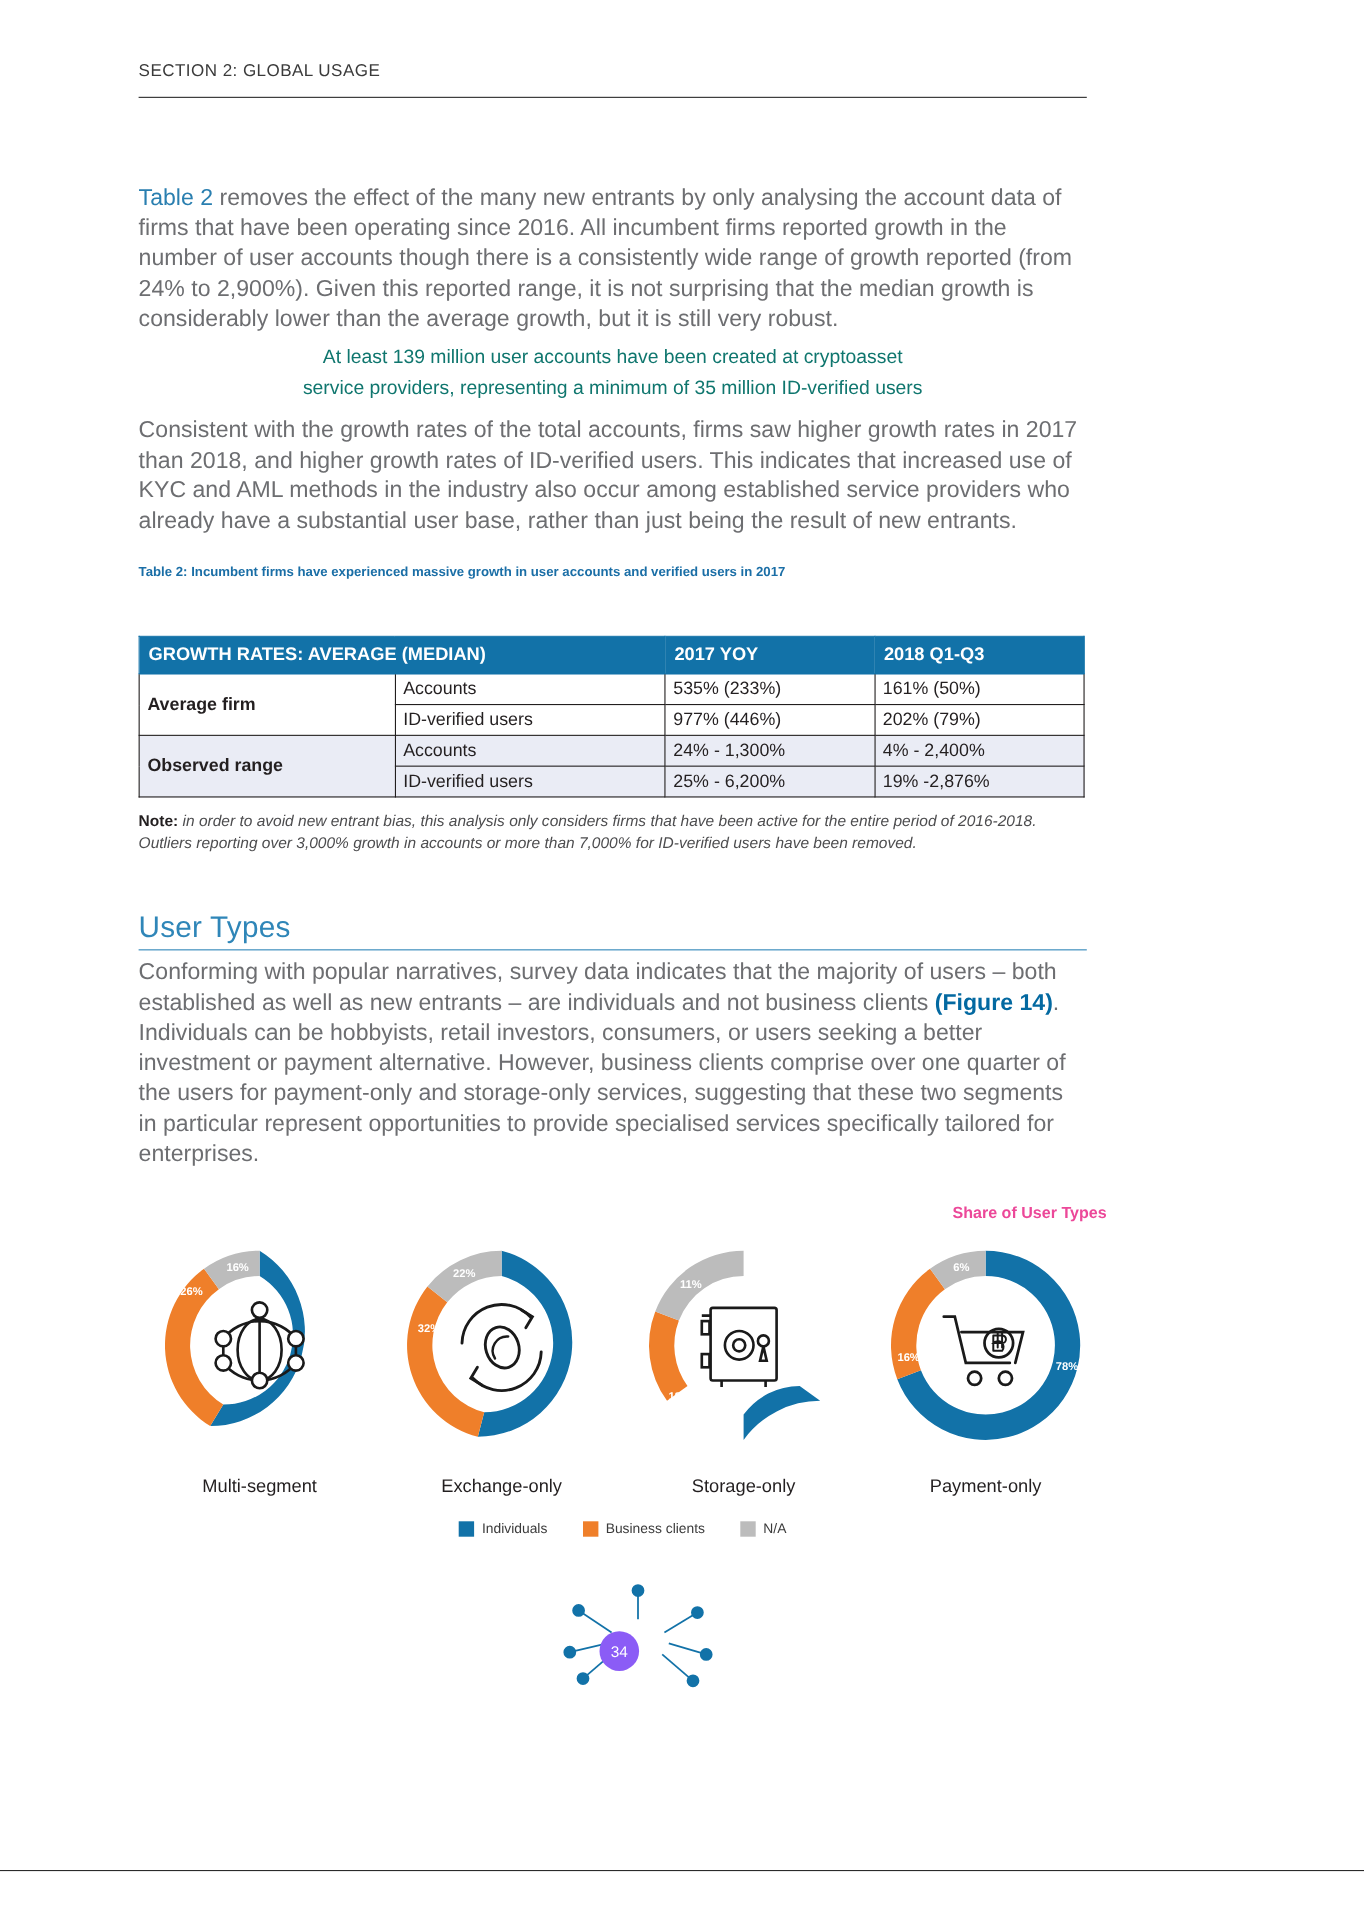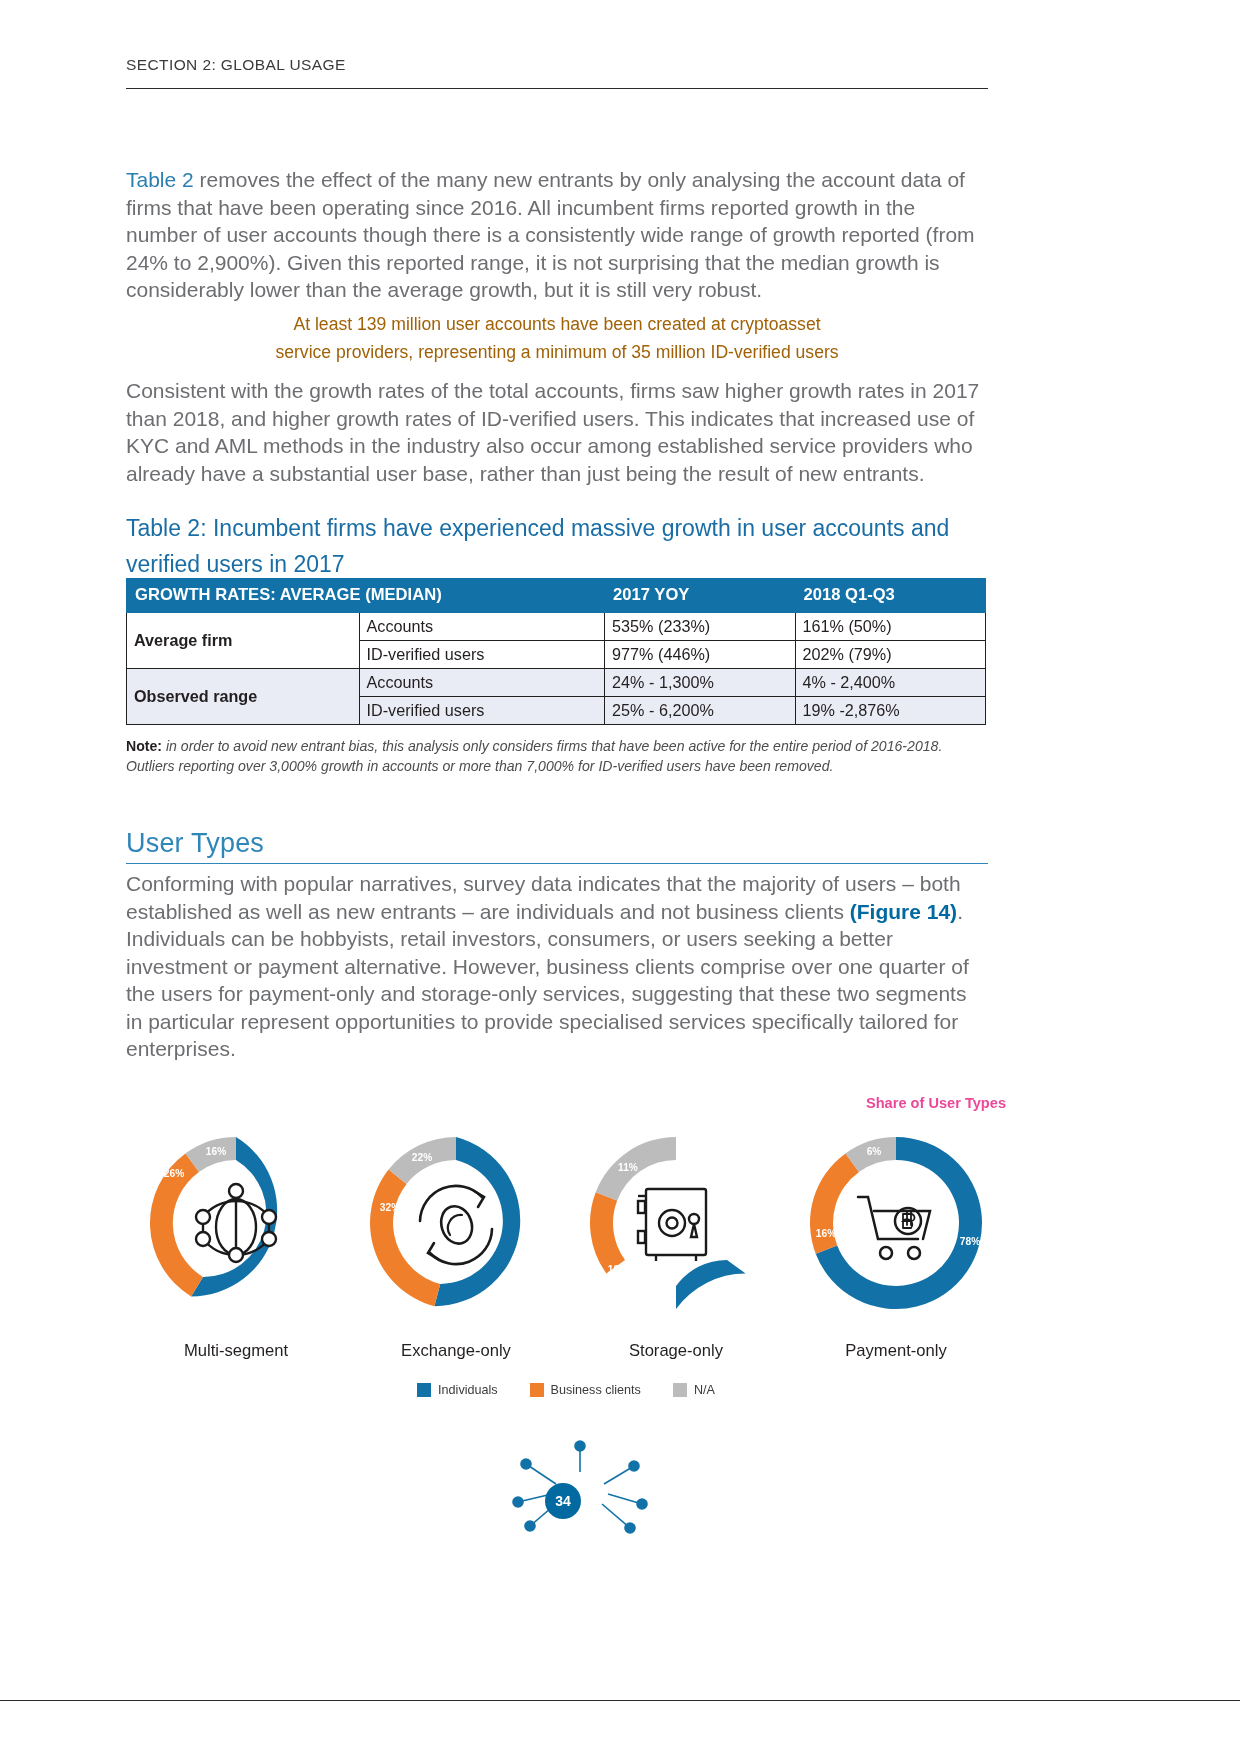--- a/index.html
+++ b/index.html
@@ -29,27 +29,27 @@
   .body-col { position:absolute; left:126px; width:862px; }
   p.para {
     margin:0; font-size:21px; line-height:27.5px; color:#6d6e71;
     font-weight:400; text-align:left;
   }
   .lnk { color:#2a7fb0; font-weight:400; }
   .lnk-b { color:#0369a1; font-weight:700; }
 
   .callout {
     position:absolute; left:126px; width:862px; text-align:center;
-    color:#a16207; font-size:17.6px; line-height:28px; font-weight:400;
+    color:#0f766e; font-size:17.6px; line-height:28px; font-weight:400;
   }
 
   
   .tbl-title {
     position:absolute; left:126px; width:862px;
-    color:#1a6ea6; font-size:23px; line-height:36px; font-weight:400;
+    color:#1a6ea6; font-size:12px; line-height:20px; font-weight:700;
   }
   table.t2 {
     position:absolute; left:126px; top:578px; width:860px;
     border-collapse:collapse; font-size:16.2px; color:#231f20;
   }
   table.t2 th, table.t2 td {
     border:1px solid #221f1f; padding:3px 7px 4px 7px;
     vertical-align:middle; font-weight:400;
   }
   table.t2 thead th {
@@ -112,22 +112,22 @@
   .legend .lt { font-size:12.6px; color:#3b3b3b; }
 
   
   .footer-rule {
     position:absolute; left:0; top:1700px; width:1240px;
     border-bottom:1.5px solid #2b2b2b;
   }
   .pagemark { position:absolute; left:490px; top:1440px; width:180px; height:100px; }
   .pagenum {
     position:absolute; left:545px; top:1483px; width:36px; height:36px;
-    border-radius:50%; background:#0369a1; color:#fff;
-    font-size:14px; font-weight:700; display:flex;
+    border-radius:50%; background:#8b5cf6; color:#fff;
+    font-size:14px; font-weight:400; display:flex;
     align-items:center; justify-content:center;
   }
 </style>
 </head>
 <body>
 
 <div class="page">
 
   <div class="sec-header">
     <div class="txt">SECTION 2: GLOBAL USAGE</div>

